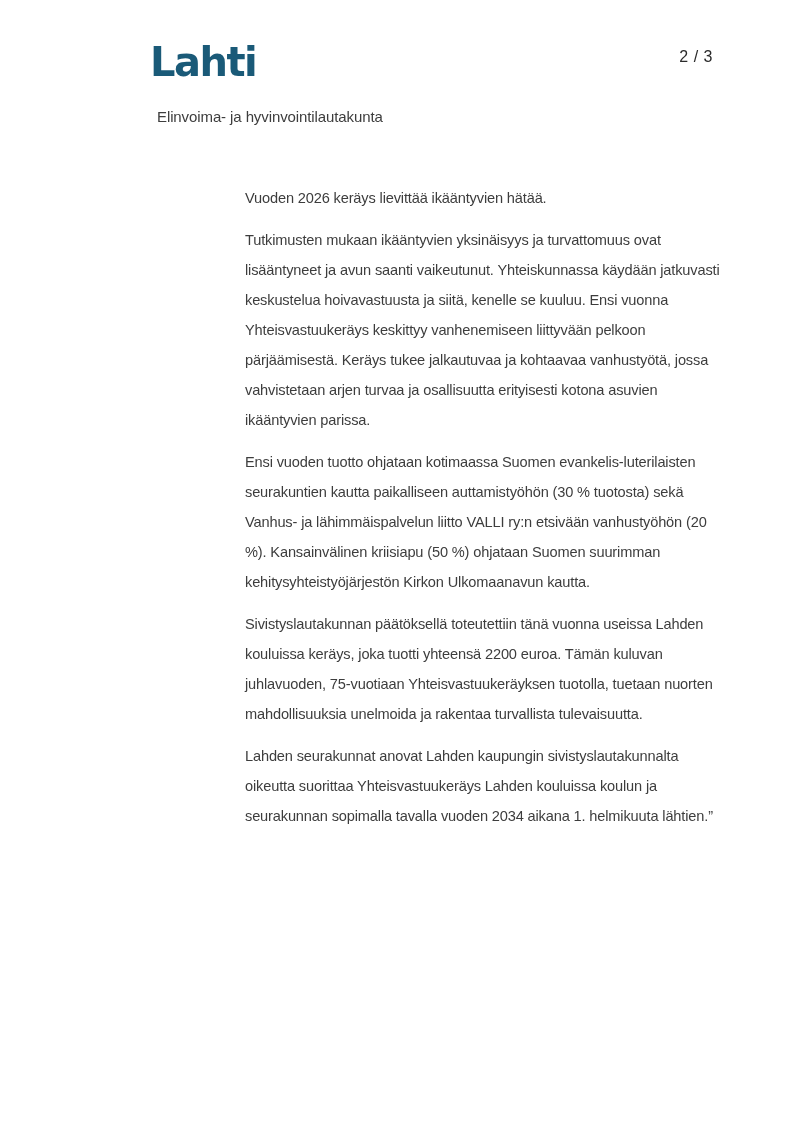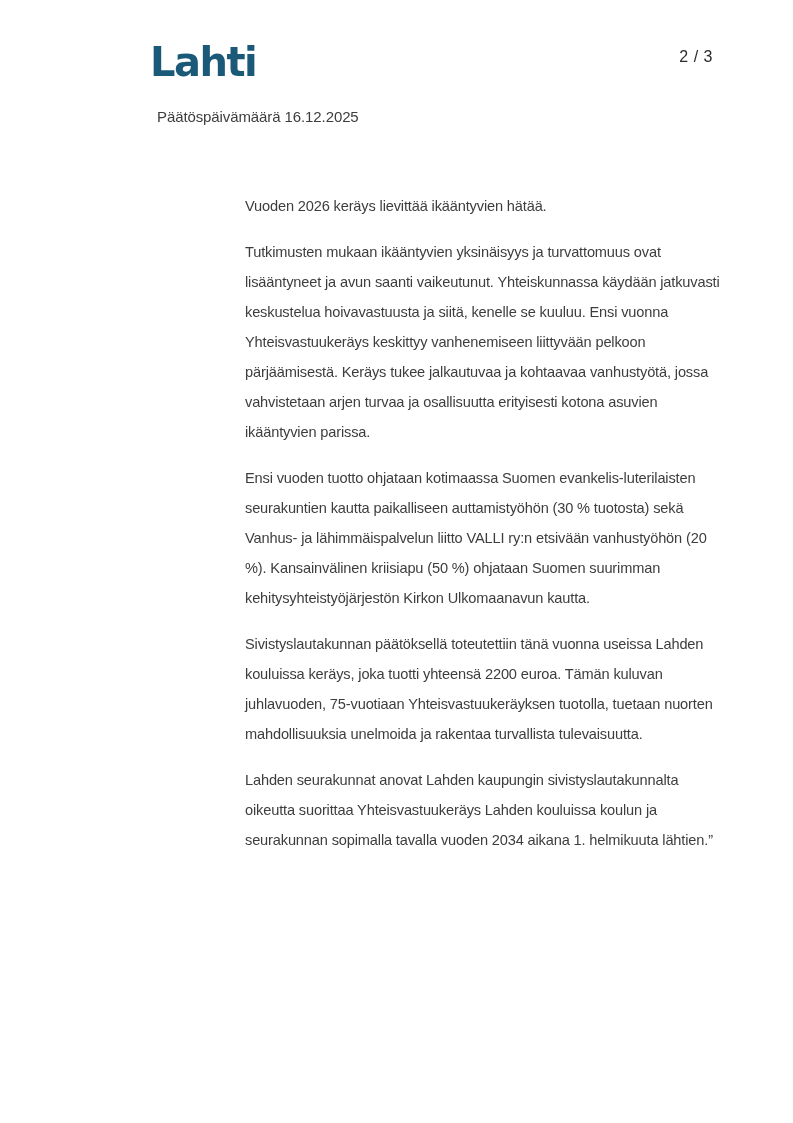--- a/index.html
+++ b/index.html
@@ -60,39 +60,39 @@
     letter-spacing: -0.1px;
   }
   
   .body-text {
     position: absolute;
     top: 175px;
     left: 163px;
     width: 560px;
   }
   .body-text p {
-    margin: 16px 0 12px 0;
+    margin: 8px 0 12px 0;
     font-size: 14.6px;
     line-height: 30px;
     letter-spacing: -0.15px;
     color: var(--text-color);
   }
 </style>
 </head>
 <body>
 
 <div class="page">
 
   <div class="logo-row">
     <div class="logo">Lahti</div>
     <div class="page-number">2 / 3</div>
   </div>
 
   <div class="subheader">
-    <div>Päätöspäivämäärä 16.12.2025</div>
+    <div>Elinvoima- ja hyvinvointilautakunta</div>
   </div>
 
   <div class="body-text">
     <p>Vuoden 2026 keräys lievittää ikääntyvien hätää.</p>
     <p>Tutkimusten mukaan ikääntyvien yksinäisyys ja turvattomuus ovat lisääntyneet ja avun saanti vaikeutunut. Yhteiskunnassa käydään jatkuvasti keskustelua hoivavastuusta ja siitä, kenelle se kuuluu. Ensi vuonna Yhteisvastuukeräys keskittyy vanhenemiseen liittyvään pelkoon pärjäämisestä. Keräys tukee jalkautuvaa ja kohtaavaa vanhustyötä, jossa vahvistetaan arjen turvaa ja osallisuutta erityisesti kotona asuvien ikääntyvien parissa.</p>
     <p>Ensi vuoden tuotto ohjataan kotimaassa Suomen evankelis-luterilaisten seurakuntien kautta paikalliseen auttamistyöhön (30 % tuotosta) sekä Vanhus- ja lähimmäispalvelun liitto VALLI ry:n etsivään vanhustyöhön (20 %). Kansainvälinen kriisiapu (50 %) ohjataan Suomen suurimman kehitysyhteistyöjärjestön Kirkon Ulkomaanavun kautta.</p>
     <p>Sivistyslautakunnan päätöksellä toteutettiin tänä vuonna useissa Lahden kouluissa keräys, joka tuotti yhteensä 2200 euroa. Tämän kuluvan juhlavuoden, 75-vuotiaan Yhteisvastuukeräyksen tuotolla, tuetaan nuorten mahdollisuuksia unelmoida ja rakentaa turvallista tulevaisuutta.</p>
     <p>Lahden seurakunnat anovat Lahden kaupungin sivistyslautakunnalta oikeutta suorittaa Yhteisvastuukeräys Lahden kouluissa koulun ja seurakunnan sopimalla tavalla vuoden 2034 aikana 1. helmikuuta lähtien.”</p>
   </div>
 

